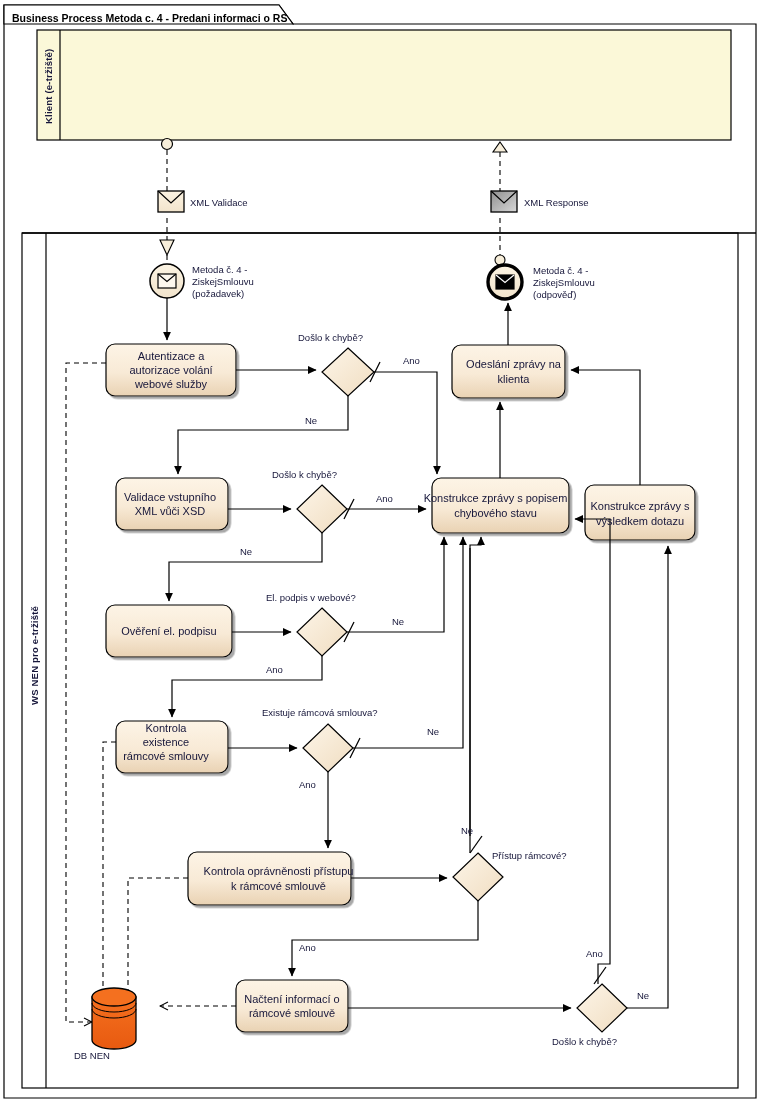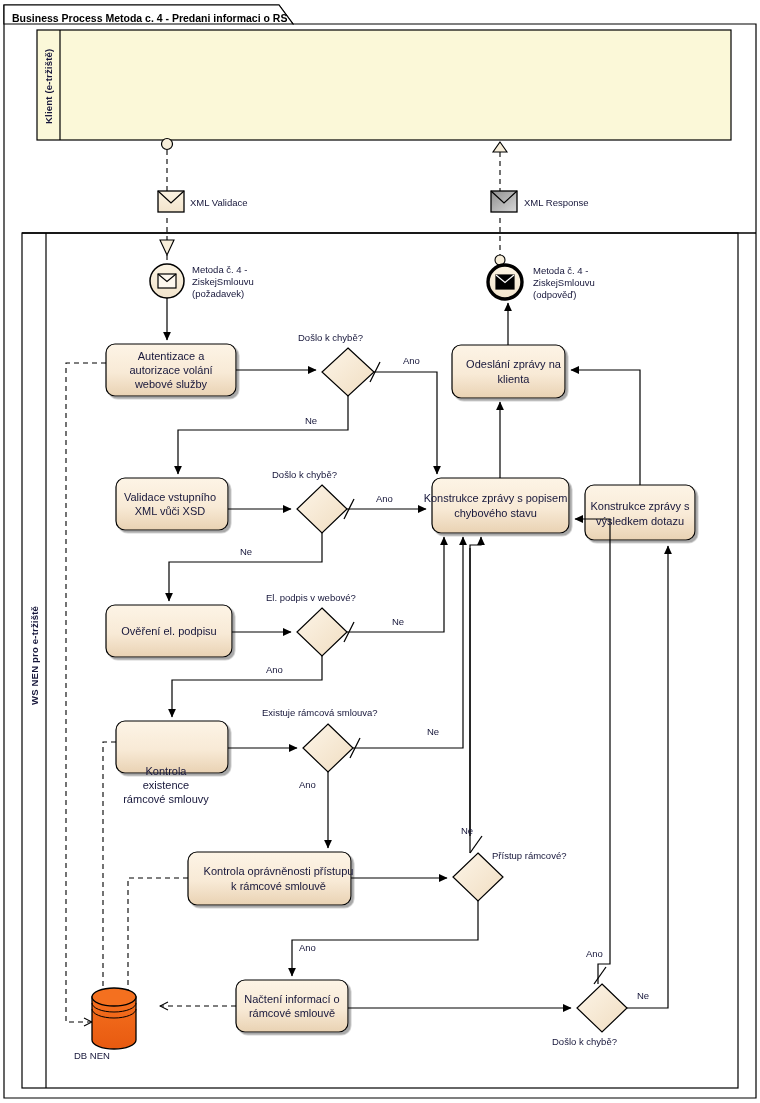--- a/index.html
+++ b/index.html
@@ -243,21 +243,21 @@
 (požadavek)</div>
 <div class="lbl" style="left:533px;top:265px;width:110px;">Metoda č. 4 -
 ZiskejSmlouvu
 (odpověď)</div>
 
 <div class="tasklbl" style="left:106px;top:344px;width:130px;height:52px;">Autentizace a autorizace
 volání webové služby</div>
 <div class="tasklbl" style="left:116px;top:478px;width:108px;height:52px;">Validace vstupního
 XML vůči XSD</div>
 <div class="tasklbl" style="left:106px;top:605px;width:126px;height:52px;border-radius:11px;">Ověření el. podpisu</div>
-<div class="tasklbl" style="left:116px;top:759px;width:100px;height:52px;">Kontrola existence
+<div class="tasklbl" style="left:116px;top:716px;width:100px;height:52px;">Kontrola existence
 rámcové smlouvy</div>
 <div class="tasklbl" style="left:188px;top:852px;width:163px;height:53px;margin-left:9px;">Kontrola oprávněnosti přístupu k
 rámcové smlouvě</div>
 <div class="tasklbl" style="left:236px;top:980px;width:112px;height:52px;">Načtení informací o
 rámcové smlouvě</div>
 <div class="tasklbl" style="left:416px;top:478px;width:159px;height:55px;">Konstrukce zprávy s
 popisem chybového stavu</div>
 <div class="tasklbl" style="left:585px;top:485px;width:110px;height:57px;">Konstrukce zprávy s
 výsledkem dotazu</div>
 <div class="tasklbl" style="left:452px;top:345px;width:123px;height:53px;">Odeslání zprávy na

